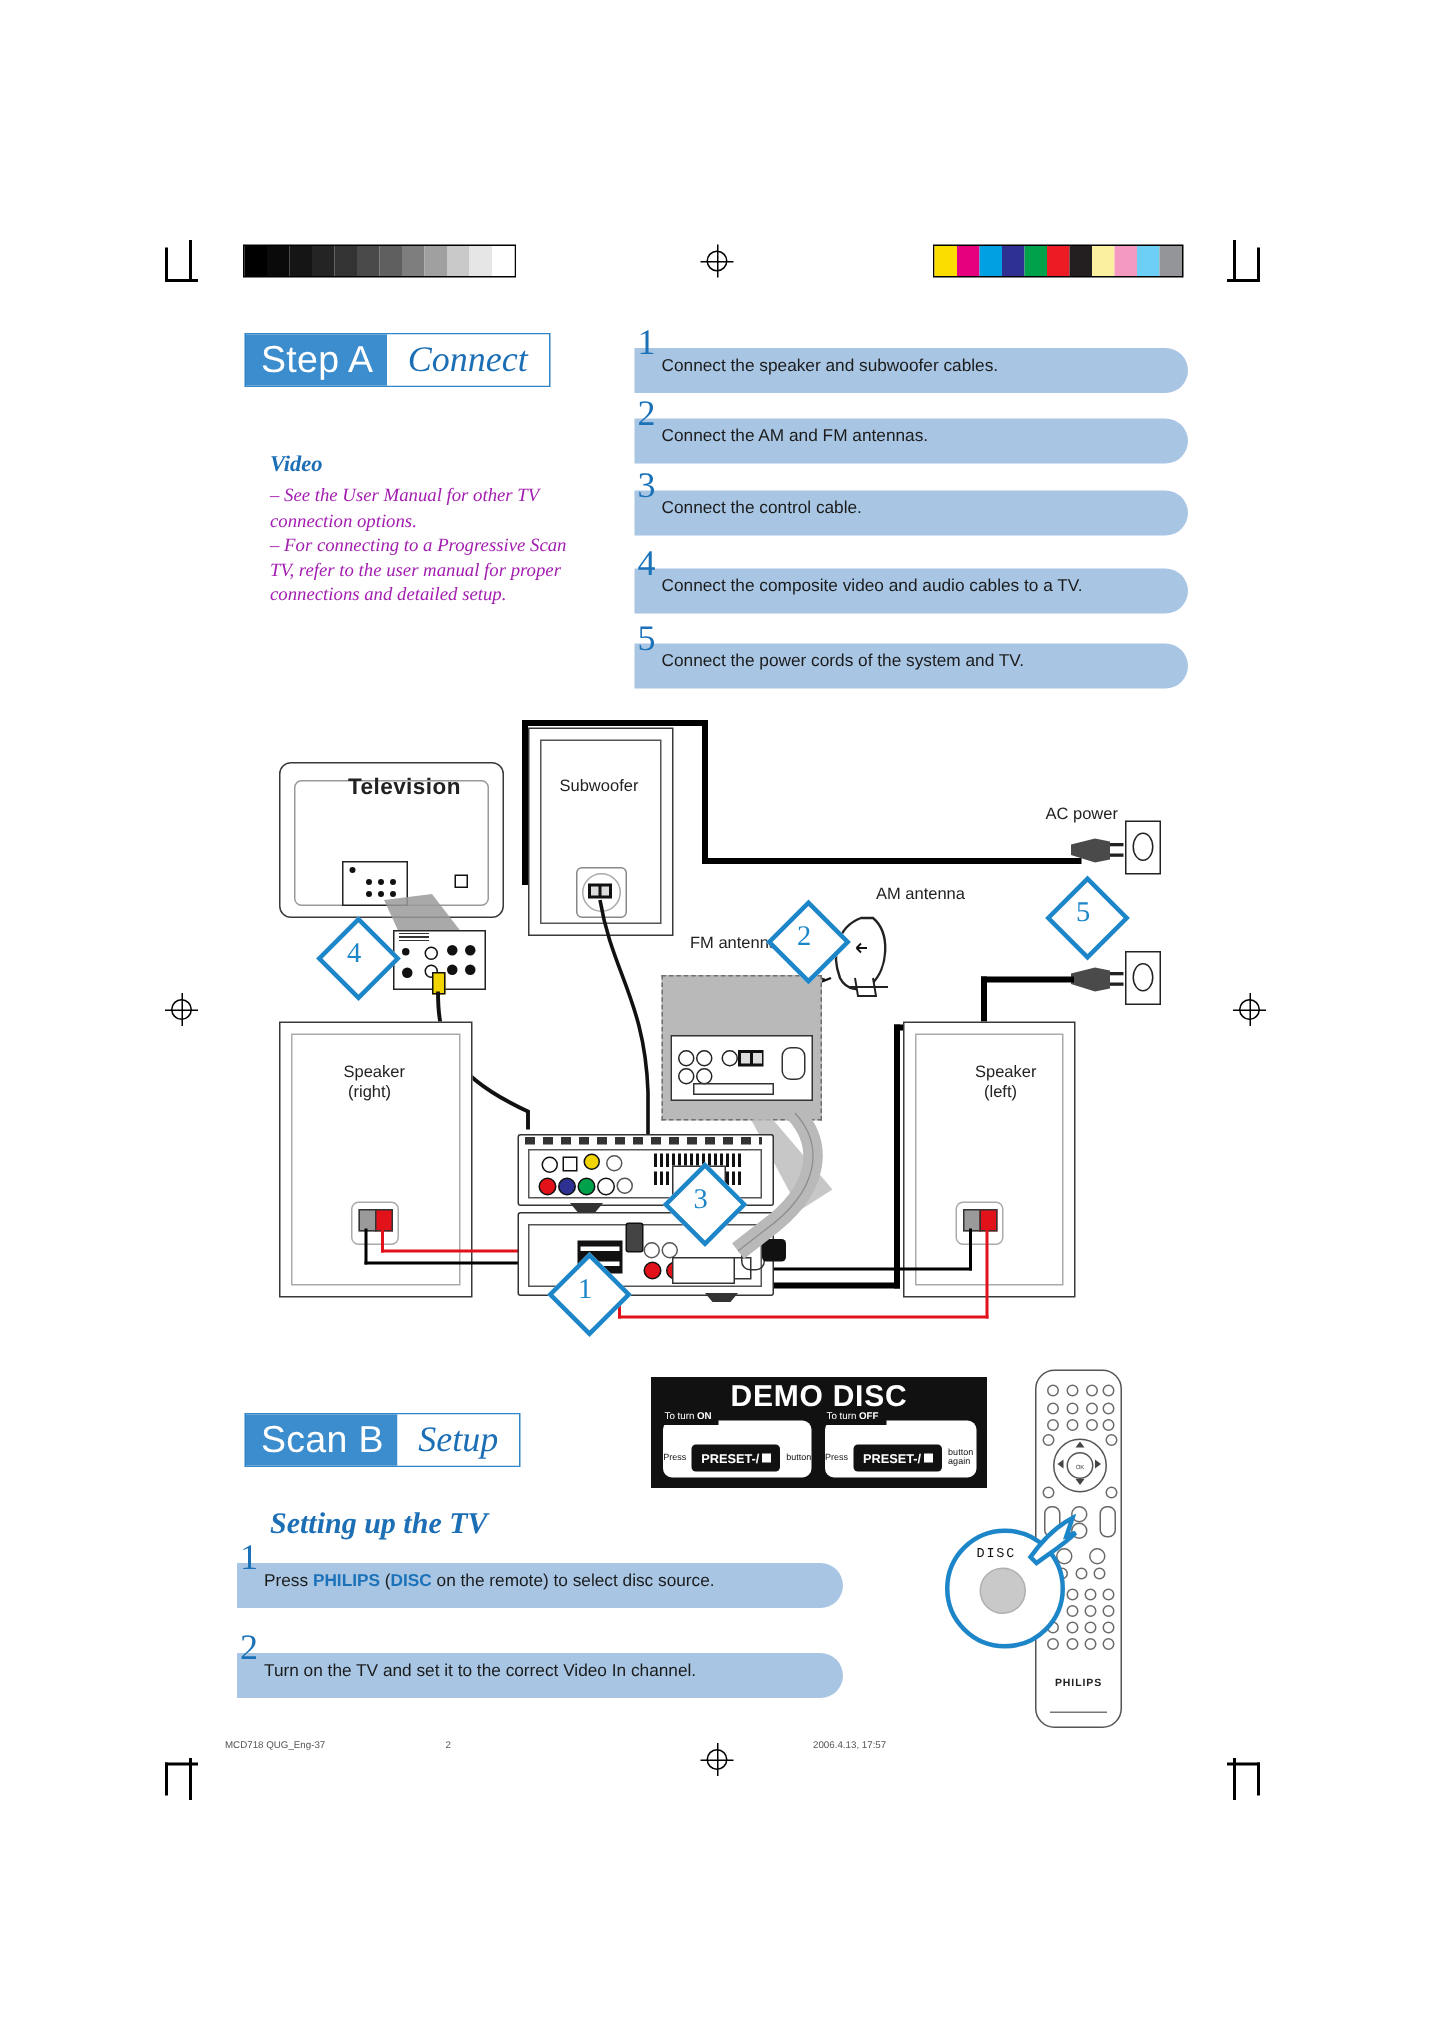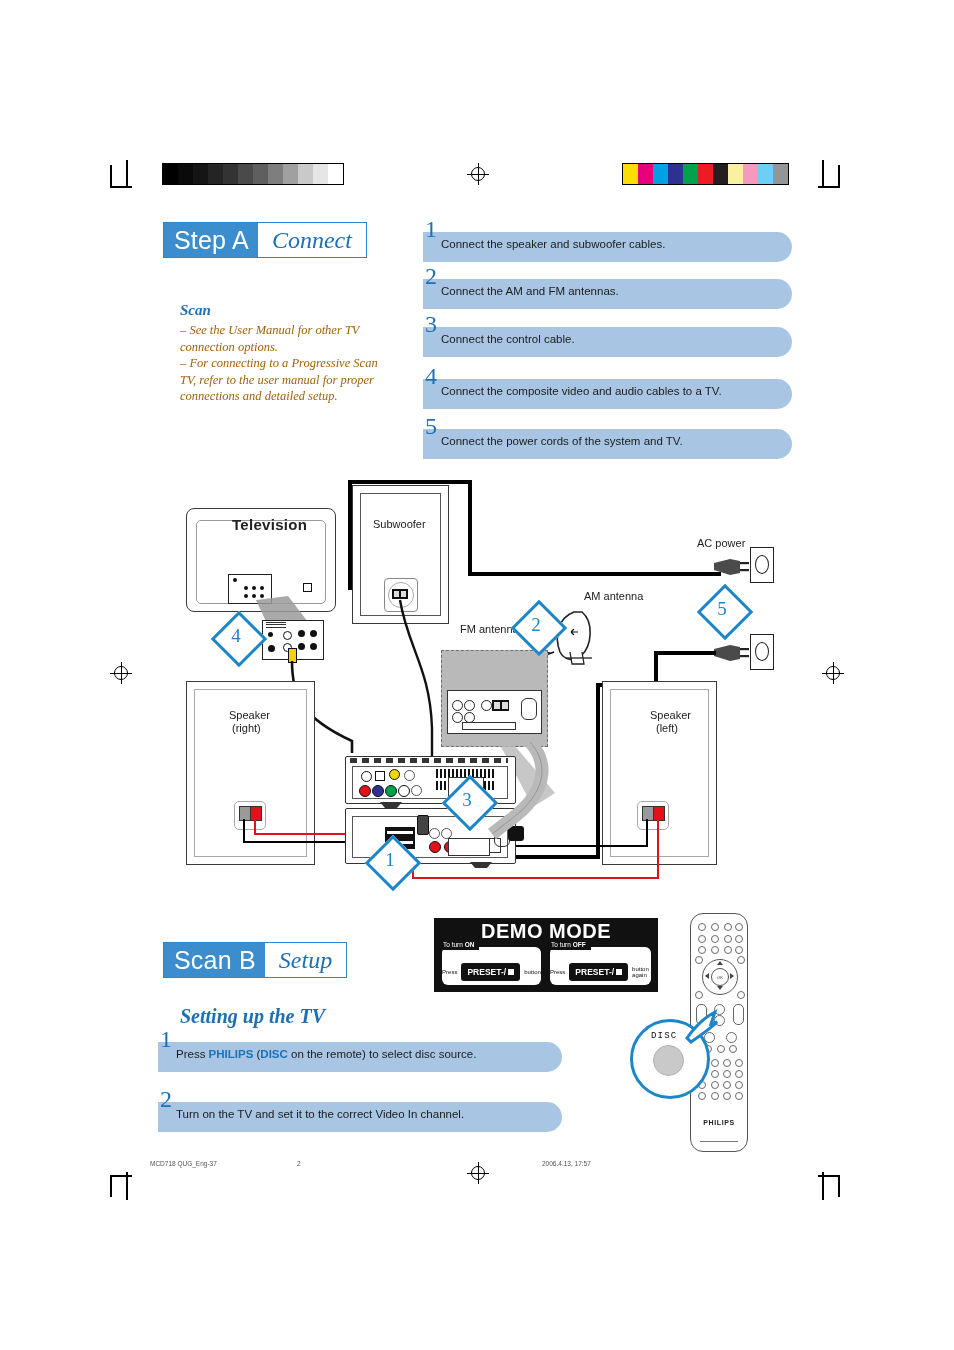--- a/index.html
+++ b/index.html
@@ -23,21 +23,21 @@
   .stepbox{position:absolute;display:flex;align-items:stretch;
            border:1.5px solid #2e86c8;height:34px;}
   .stepbox .lbl{background:#3c8dcd;color:#fff;font-size:25px;line-height:34px;
                 padding:0 9px 0 10px;font-weight:400;letter-spacing:.2px;}
   .stepbox .sub{background:#fff;color:#1d6fb5;font-size:24px;line-height:34px;
                 padding:0 14px;font-style:italic;font-family:"Liberation Serif",serif;}
 
   
   .tips-title{position:absolute;color:#1d6fb5;font-weight:bold;font-style:italic;
               font-size:15px;font-family:"Liberation Serif",serif;}
-  .tips-body{position:absolute;color:#a16207;font-style:italic;font-size:12.5px;
+  .tips-body{position:absolute;color:#a21caf;font-style:italic;font-size:12.5px;
              line-height:16.5px;width:212px;font-family:"Liberation Serif",serif;}
 
   
   .inst{position:absolute;}
   .inst .pill{position:absolute;left:0;top:14px;height:30px;
               background:#a8c6e4;border-radius:0 15px 15px 0;}
   .inst .txt{position:absolute;left:18px;top:20px;font-size:11.5px;color:#1b1b1b;
              white-space:nowrap;}
   .inst .num{position:absolute;left:2px;top:0;color:#1b72b8;font-size:24px;
              line-height:22px;font-family:"Liberation Serif",serif;font-weight:400;}
@@ -148,21 +148,21 @@
     <span style="background: rgb(244, 154, 193);"></span>
     <span style="background: rgb(109, 207, 246);"></span>
     <span style="background: rgb(147, 149, 152);"></span>
   </div>
 
 <div class="stepbox" style="left:163px;top:222px;">
   <div class="lbl">Step A</div>
   <div class="sub">Connect</div>
 </div>
 
-<div class="tips-title" style="left:180px;top:302px;">Scan</div>
+<div class="tips-title" style="left:180px;top:302px;">Video</div>
 <div class="tips-body" style="left:180px;top:322px;">
   <div>–   See the User Manual for other TV</div>
   <div>connection options.</div>
   <div>–   For connecting to a Progressive Scan</div>
   <div>TV, refer to the user manual for proper</div>
   <div>connections and detailed setup.</div>
 </div>
 
 <div class="inst" style="left:423px;top:218px;">
   <div class="pill" style="width:369px;"></div>
@@ -391,21 +391,21 @@
   <div class="txt"><span>Press </span><b style="color:#1b72b8">PHILIPS</b><span> (</span><b style="color:#1b72b8">DISC</b><span> on the remote) to select disc source.</span></div>
 </div>
 
 <div class="inst" style="left:158px;top:1088px;">
   <div class="pill" style="width:404px;"></div>
   <div class="num">2</div>
   <div class="txt">Turn on the TV and set it to the correct Video In channel.</div>
 </div>
 
 <div class="demo" style="left:434px;top:918px;width:224px;height:74px;">
-  <div class="demo-title" style="top:2px;">DEMO MODE</div>
+  <div class="demo-title" style="top:2px;">DEMO DISC</div>
 
   <div class="demo-card" style="left:8px;top:29px;width:99px;height:38px;">
     <div class="tag" style="left:-2px;top:-7px;"><span>To turn </span><b>ON</b></div>
     <div class="row">
       <span class="pressword">Press</span>
       <span class="key">
           <span>PRESET-/</span>
           <i></i>
         </span>
       <span class="pressword">button</span>

